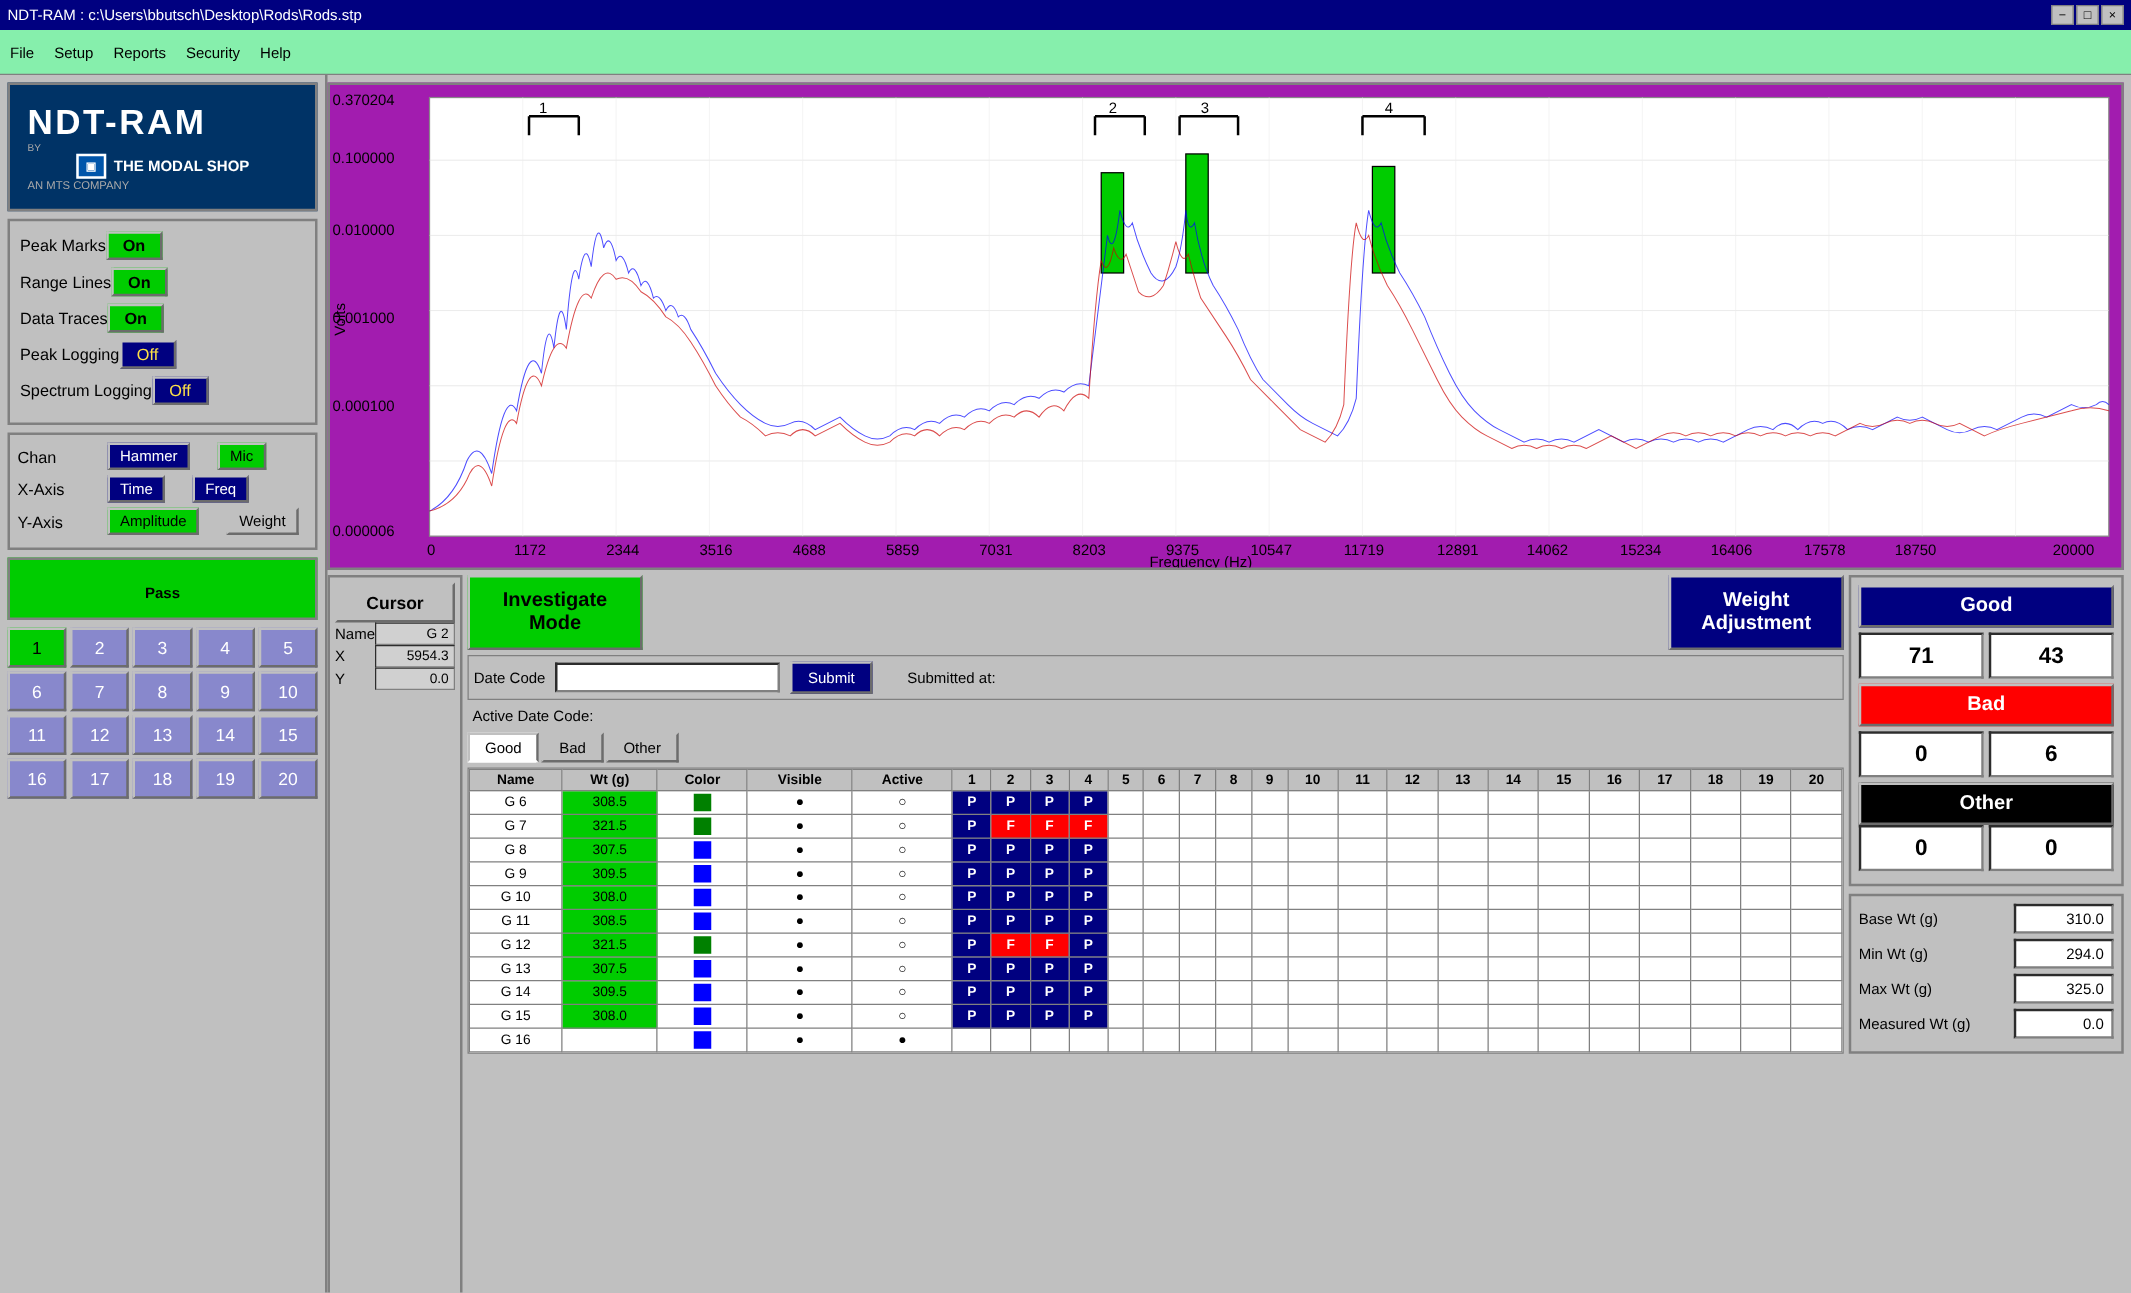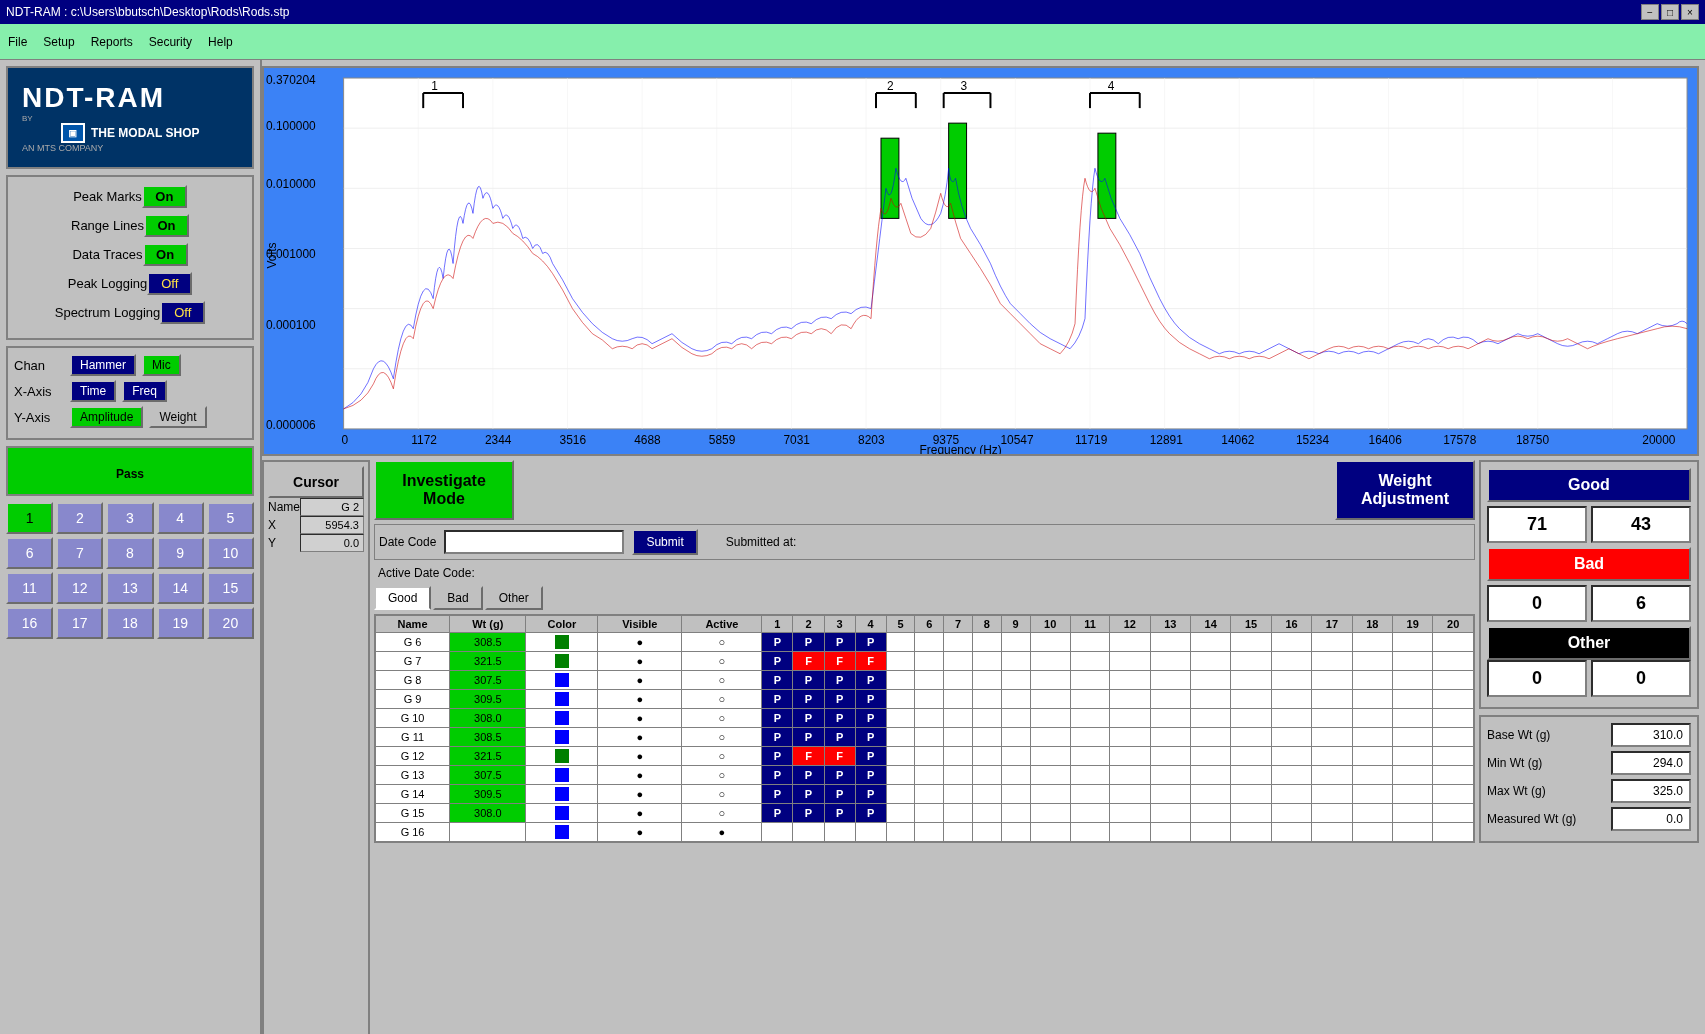--- a/index.html
+++ b/index.html
@@ -93,36 +93,36 @@
     .logo-icon { background: #0055aa; border: 2px solid white; padding: 3px 6px; color: white; font-size: 9px; }
     
     .controls-section {
       background: #c0c0c0;
       border: 2px solid #808080;
       padding: 8px;
     }
     .control-row {
       display: flex;
       align-items: center;
-      justify-content: center;
+      justify-content: flex-start;
       margin-bottom: 6px;
     }
     .control-label { font-size: 13px; }
     .btn-on { background: #00cc00; color: black; border: 2px outset #c0c0c0; padding: 2px 10px; font-weight: bold; font-size: 13px; cursor: pointer; min-width: 45px; }
     .btn-off { background: #000080; color: #fde047; border: 2px outset #c0c0c0; padding: 2px 10px; font-size: 13px; cursor: pointer; min-width: 45px; }
     
     .chan-section {
       background: #c0c0c0;
       border: 2px solid #808080;
       padding: 6px;
     }
     .chan-row {
       display: flex;
       align-items: center;
-      gap: 6px;
+      gap: 22px;
       margin-bottom: 4px;
     }
     .chan-label { width: 50px; font-size: 13px; }
     .btn-blue-sel { background: #000080; color: white; border: 2px outset #c0c0c0; padding: 2px 8px; font-size: 12px; cursor: pointer; }
     .btn-green-sel { background: #00cc00; color: black; border: 2px outset #c0c0c0; padding: 2px 8px; font-size: 12px; cursor: pointer; }
     .btn-unsel { background: #c0c0c0; color: black; border: 2px outset #c0c0c0; padding: 2px 8px; font-size: 12px; cursor: pointer; }
     
     .pass-section {
       background: #00cc00;
       text-align: center;
@@ -151,21 +151,21 @@
     
     
     .right-panel {
       flex: 1;
       display: flex;
       flex-direction: column;
     }
     
     
     .chart-area {
-      background: #3b82f6;
+      background: #a21caf;
       height: 390px;
       border: 2px solid #808080;
       position: relative;
       margin: 6px 6px 0 0;
     }
     
     
     .bottom-area {
       display: flex;
       flex: 1;

